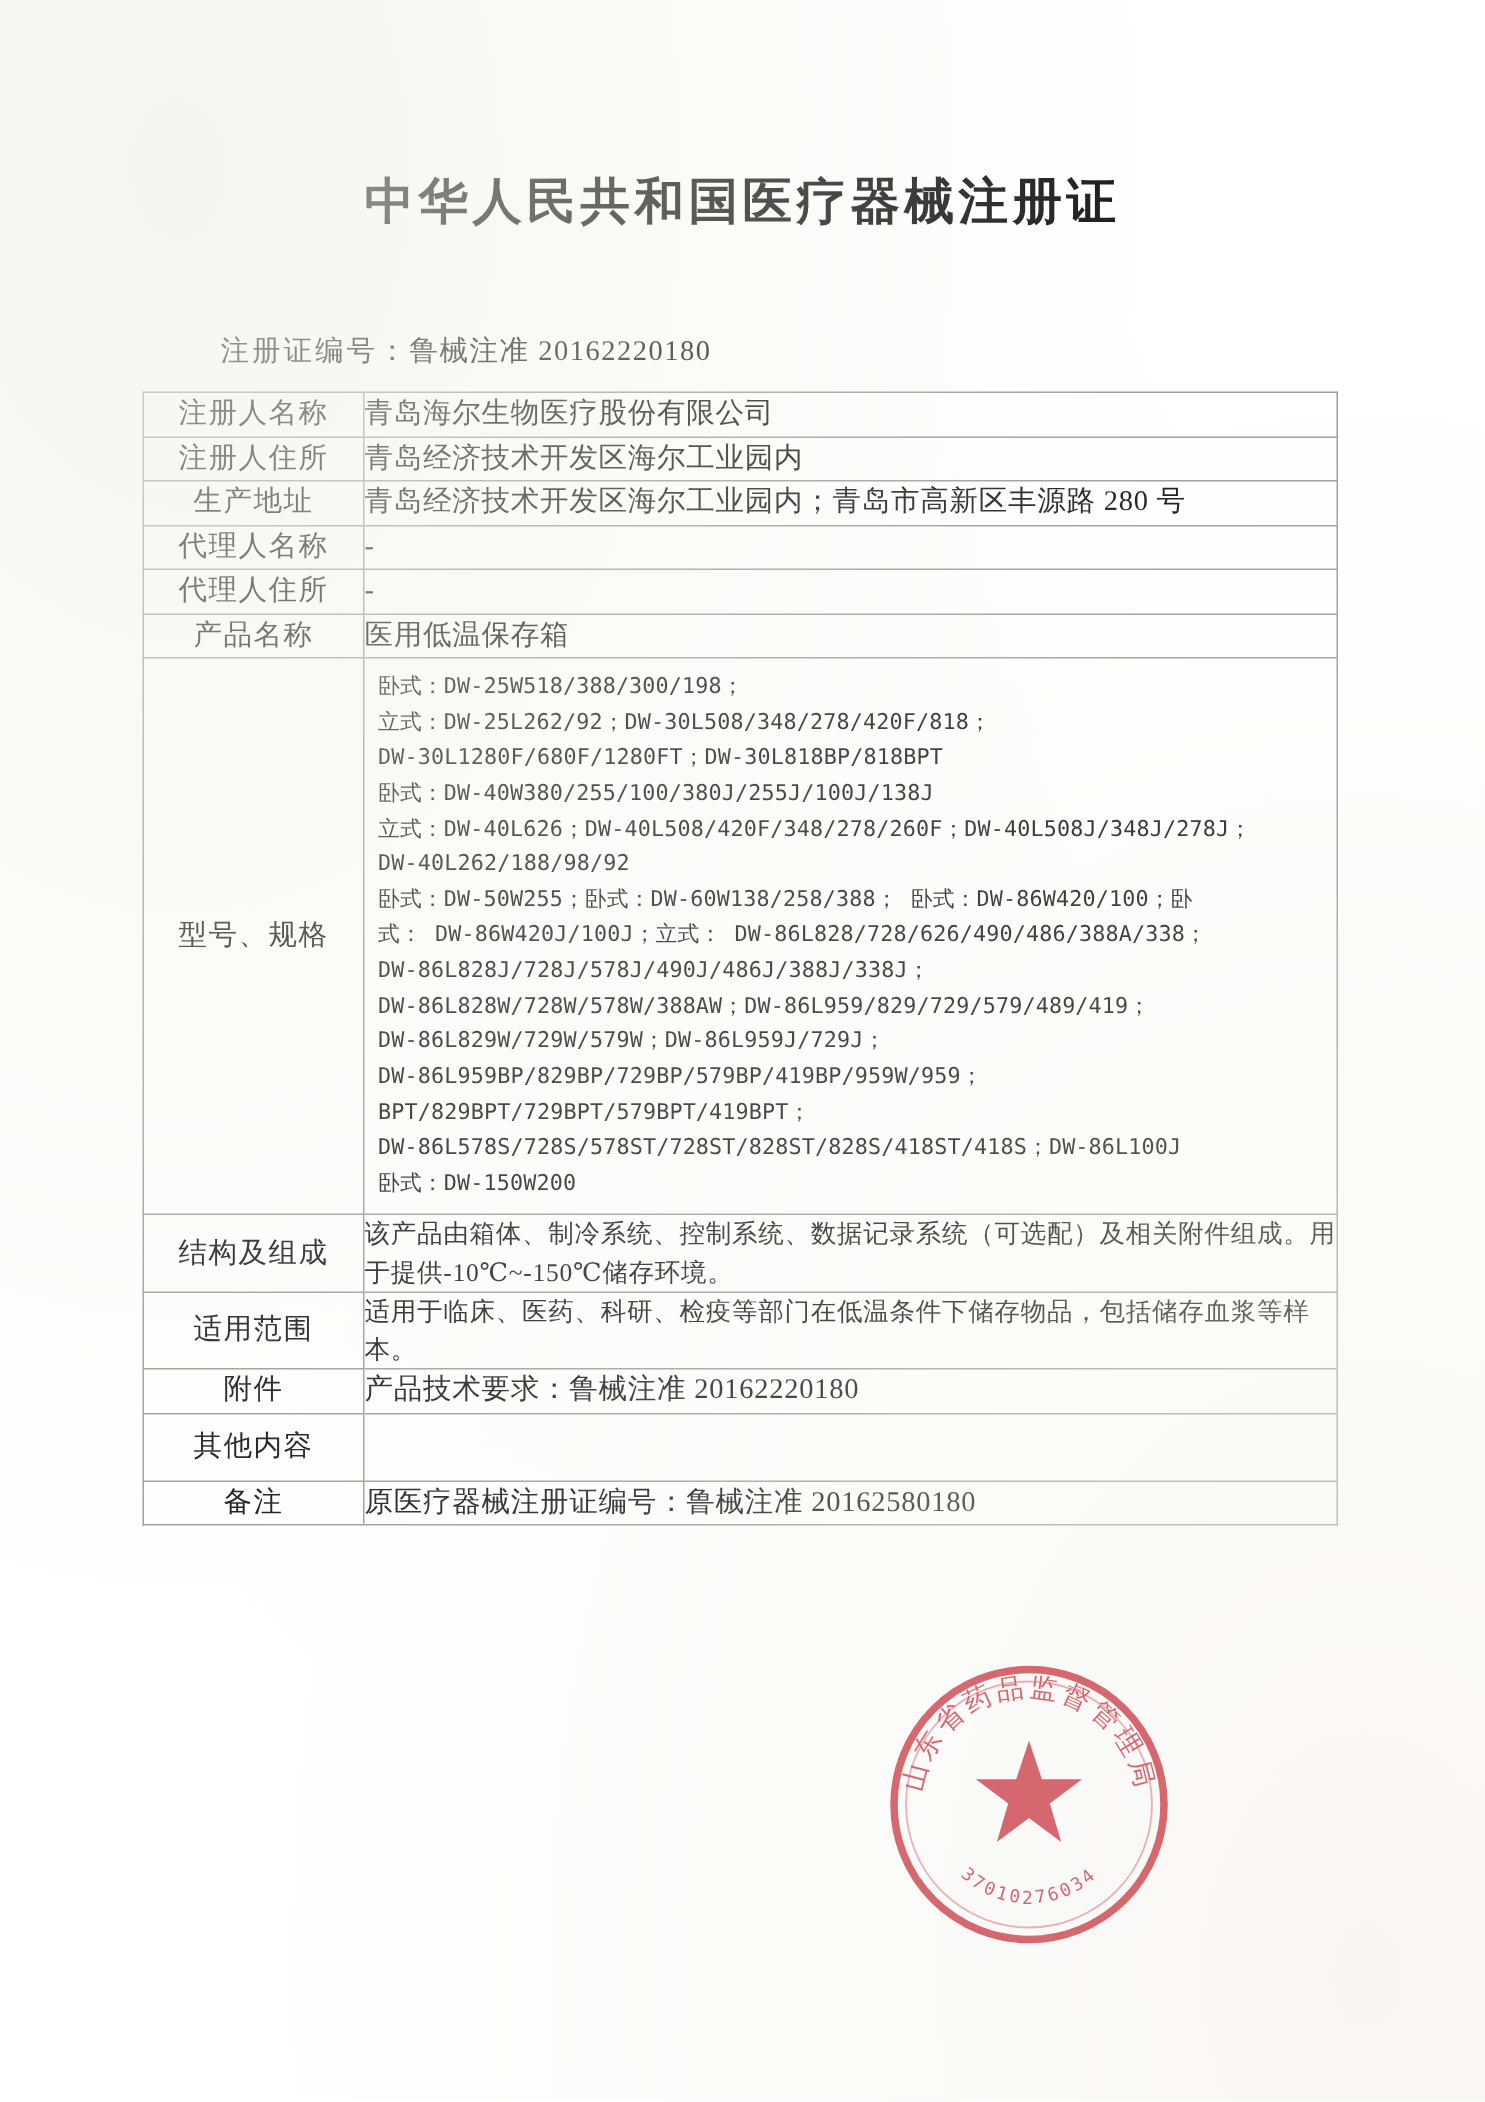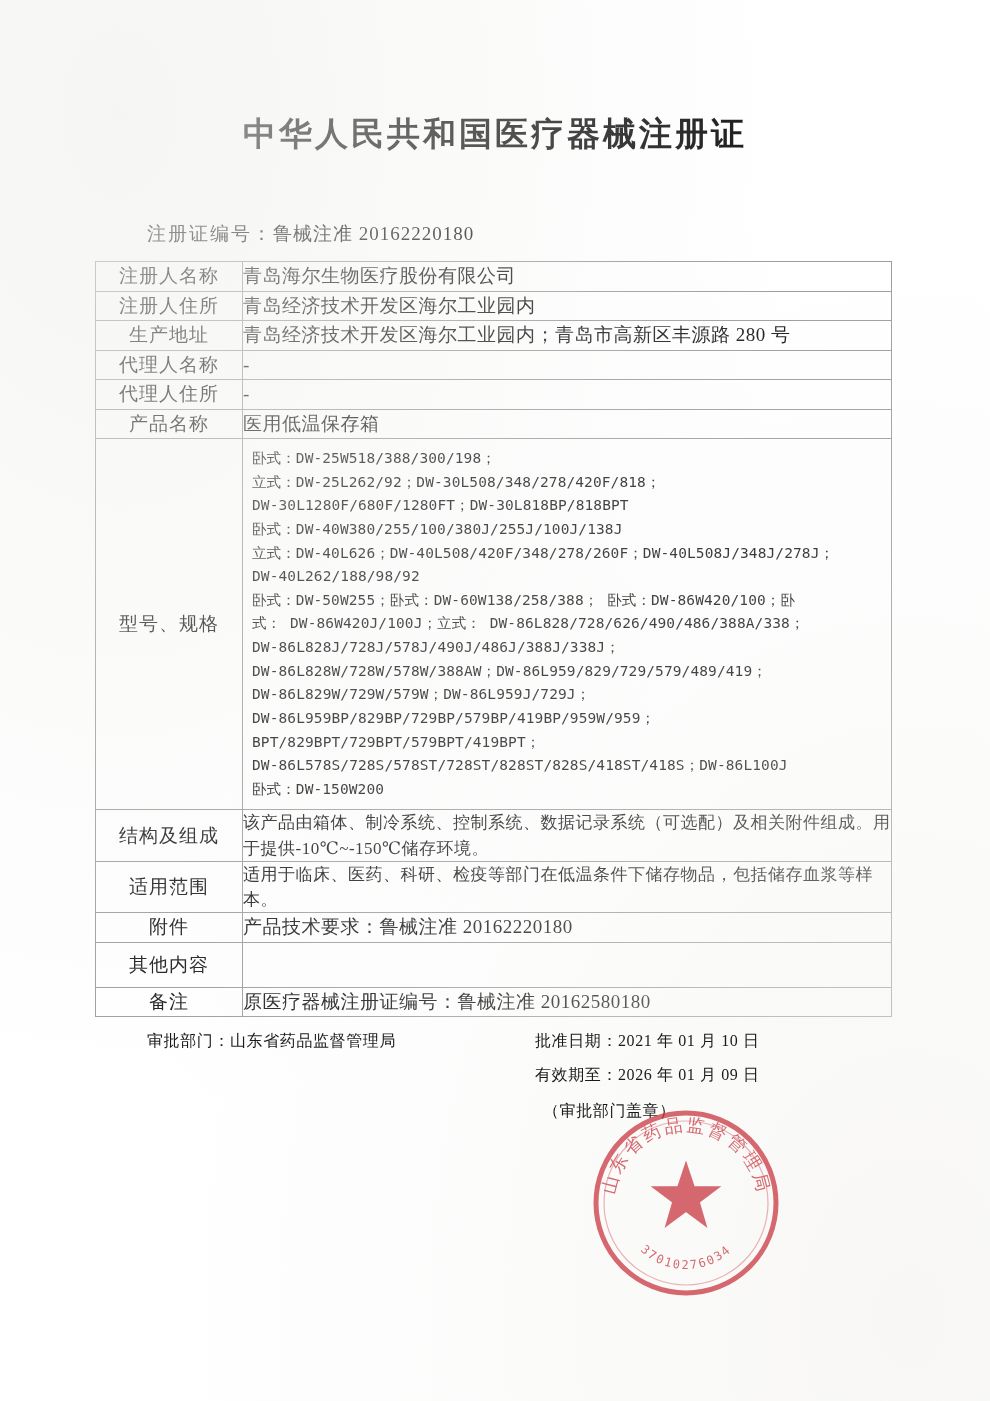--- a/index.html
+++ b/index.html
@@ -220,26 +220,20 @@
         <td class="key blank">其他内容</td>
         <td class="val blank"></td>
       </tr>
       <tr>
         <td class="key">备注</td>
         <td class="val">原医疗器械注册证编号：鲁械注准 20162580180</td>
       </tr>
     </tbody>
   </table>
 
-  <div class="footer">
-    <div class="dept">审批部门：山东省药品监督管理局</div>
-    <div class="approve-date">批准日期：2021 年 01 月 10 日</div>
-    <div class="valid-date">有效期至：2026 年 01 月 09 日</div>
-    <div class="seal-note">（审批部门盖章）</div>
-  </div>
 
   <div class="seal">
     <svg width="196" height="196" viewBox="0 0 196 196" xmlns="http://www.w3.org/2000/svg">
       <defs>
         <path id="sealTopArc" d="M 26,98 A 72,72 0 0 1 170,98"></path>
         <path id="sealBottomArc" d="M 32,98 A 66,66 0 0 0 164,98"></path>
       </defs>
       <circle cx="98" cy="98" r="90" fill="none" stroke="#c8313a" stroke-width="5"></circle>
       <circle cx="98" cy="98" r="82" fill="none" stroke="#c8313a" stroke-width="1.2" opacity="0.5"></circle>
       <g fill="#c8313a" stroke="#c8313a" stroke-width="1.6">

